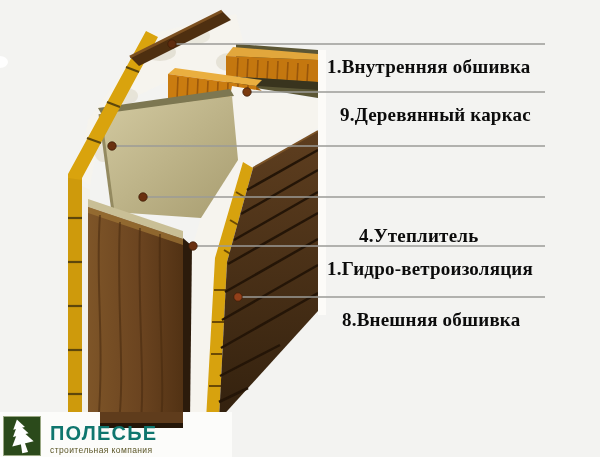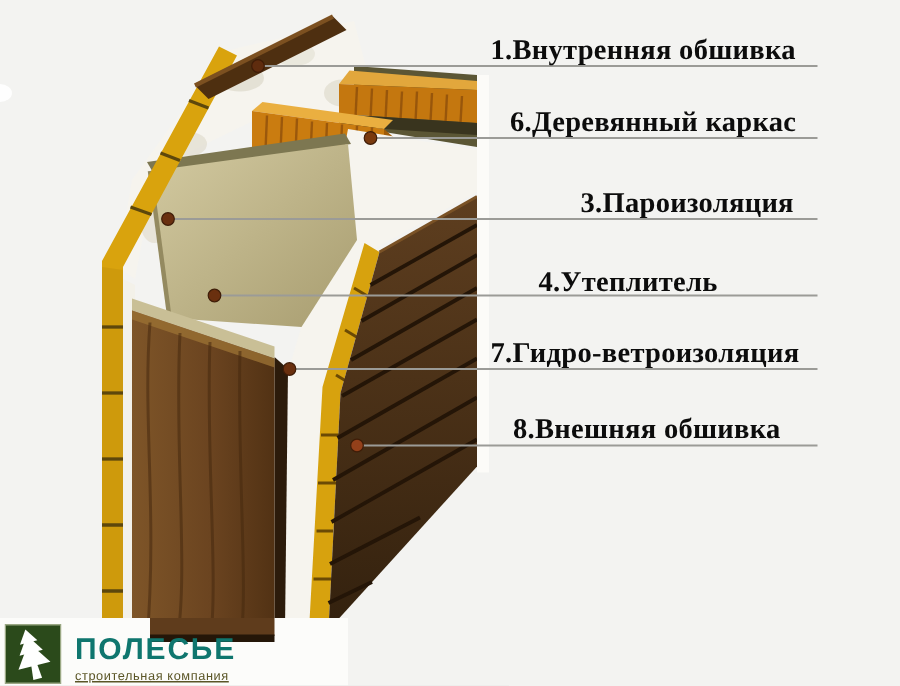--- a/index.html
+++ b/index.html
@@ -5,38 +5,38 @@
   html,body{margin:0;padding:0;background:#e9e9e7;}
   .stage{
     position:relative;width:600px;height:457px;overflow:hidden;
     background:#f3f3f1;
     font-family:"Liberation Sans","DejaVu Sans",sans-serif;
   }
   .art{position:absolute;left:0;top:0;width:600px;height:457px;}
   .layer-label{
     position:absolute;white-space:nowrap;
     font:700 19px/21px "Liberation Serif","DejaVu Serif",serif;
-    color:#0c0c0c;letter-spacing:.2px;
+    color:#0c0c0c;letter-spacing:.2px;margin-top:33px;
   }
   .ll1{left:327px;top:23px}
   .ll2{left:340px;top:71px}
   .ll3{left:387px;top:125px}
-  .ll4{left:359px;top:178px}
+  .ll4{left:359px;top:192px}
   .ll5{left:327px;top:225px}
   .ll6{left:342px;top:276px}
   .logo-icon{position:absolute;left:3px;top:416px;width:38px;height:40px}
   .logo-name{
     position:absolute;left:50px;top:423px;
     font:700 20px/20px "Liberation Sans","DejaVu Sans",sans-serif;
     color:#0f766e;letter-spacing:1.2px;
   }
   .logo-tagline{
     position:absolute;left:50px;top:445px;
     font:400 8.5px/10px "Liberation Sans","DejaVu Sans",sans-serif;
-    color:#5a5526;letter-spacing:.4px;text-decoration:underline;
+    color:#5a5526;letter-spacing:.4px;
   }
 </style>
 </head>
 <body>
 
 <div class="stage">
 
   <svg class="art" viewBox="0 0 600 457" aria-hidden="true">
     <defs>
       <linearGradient id="gpanel" x1="0" y1="0" x2="1" y2="1">
@@ -186,24 +186,23 @@
       <circle cx="172" cy="44" r="4.2" fill="#5f2c0e"></circle>
       <circle cx="247" cy="92" r="4.2" fill="#7a3a0e"></circle>
       <circle cx="112" cy="146" r="4.2" fill="#6a300f"></circle>
       <circle cx="143" cy="197" r="4.2" fill="#6a300f"></circle>
       <circle cx="193" cy="246" r="4.2" fill="#6a300f"></circle>
       <circle cx="238" cy="297" r="4.2" fill="#93401a"></circle>
     </g>
   </svg>
 
   <div class="layer-label ll1">1.Внутренняя обшивка</div>
-  <div class="layer-label ll2">6.Деревянный каркас</div>
-  <div class="layer-label ll3">3.Пароизоляция</div>
+  <div class="layer-label ll2">9.Деревянный каркас</div>
   <div class="layer-label ll4">4.Утеплитель</div>
-  <div class="layer-label ll5">7.Гидро-ветроизоляция</div>
+  <div class="layer-label ll5">1.Гидро-ветроизоляция</div>
   <div class="layer-label ll6">8.Внешняя обшивка</div>
 
   <div>
     <svg class="logo-icon" viewBox="0 0 38 40" aria-hidden="true">
       <rect x="0.5" y="0.5" width="37" height="39" fill="#2b4a1b" stroke="#9aa884" stroke-width="1"></rect>
       <g transform="rotate(-14 19 24)" fill="#ffffff">
         <polygon points="19,3 25,12 13,12"></polygon>
         <polygon points="19,7 27,19 11,19"></polygon>
         <polygon points="19,12 30,28 8,28"></polygon>
         <polygon points="17,27 21,27 22,37 16,37"></polygon>

